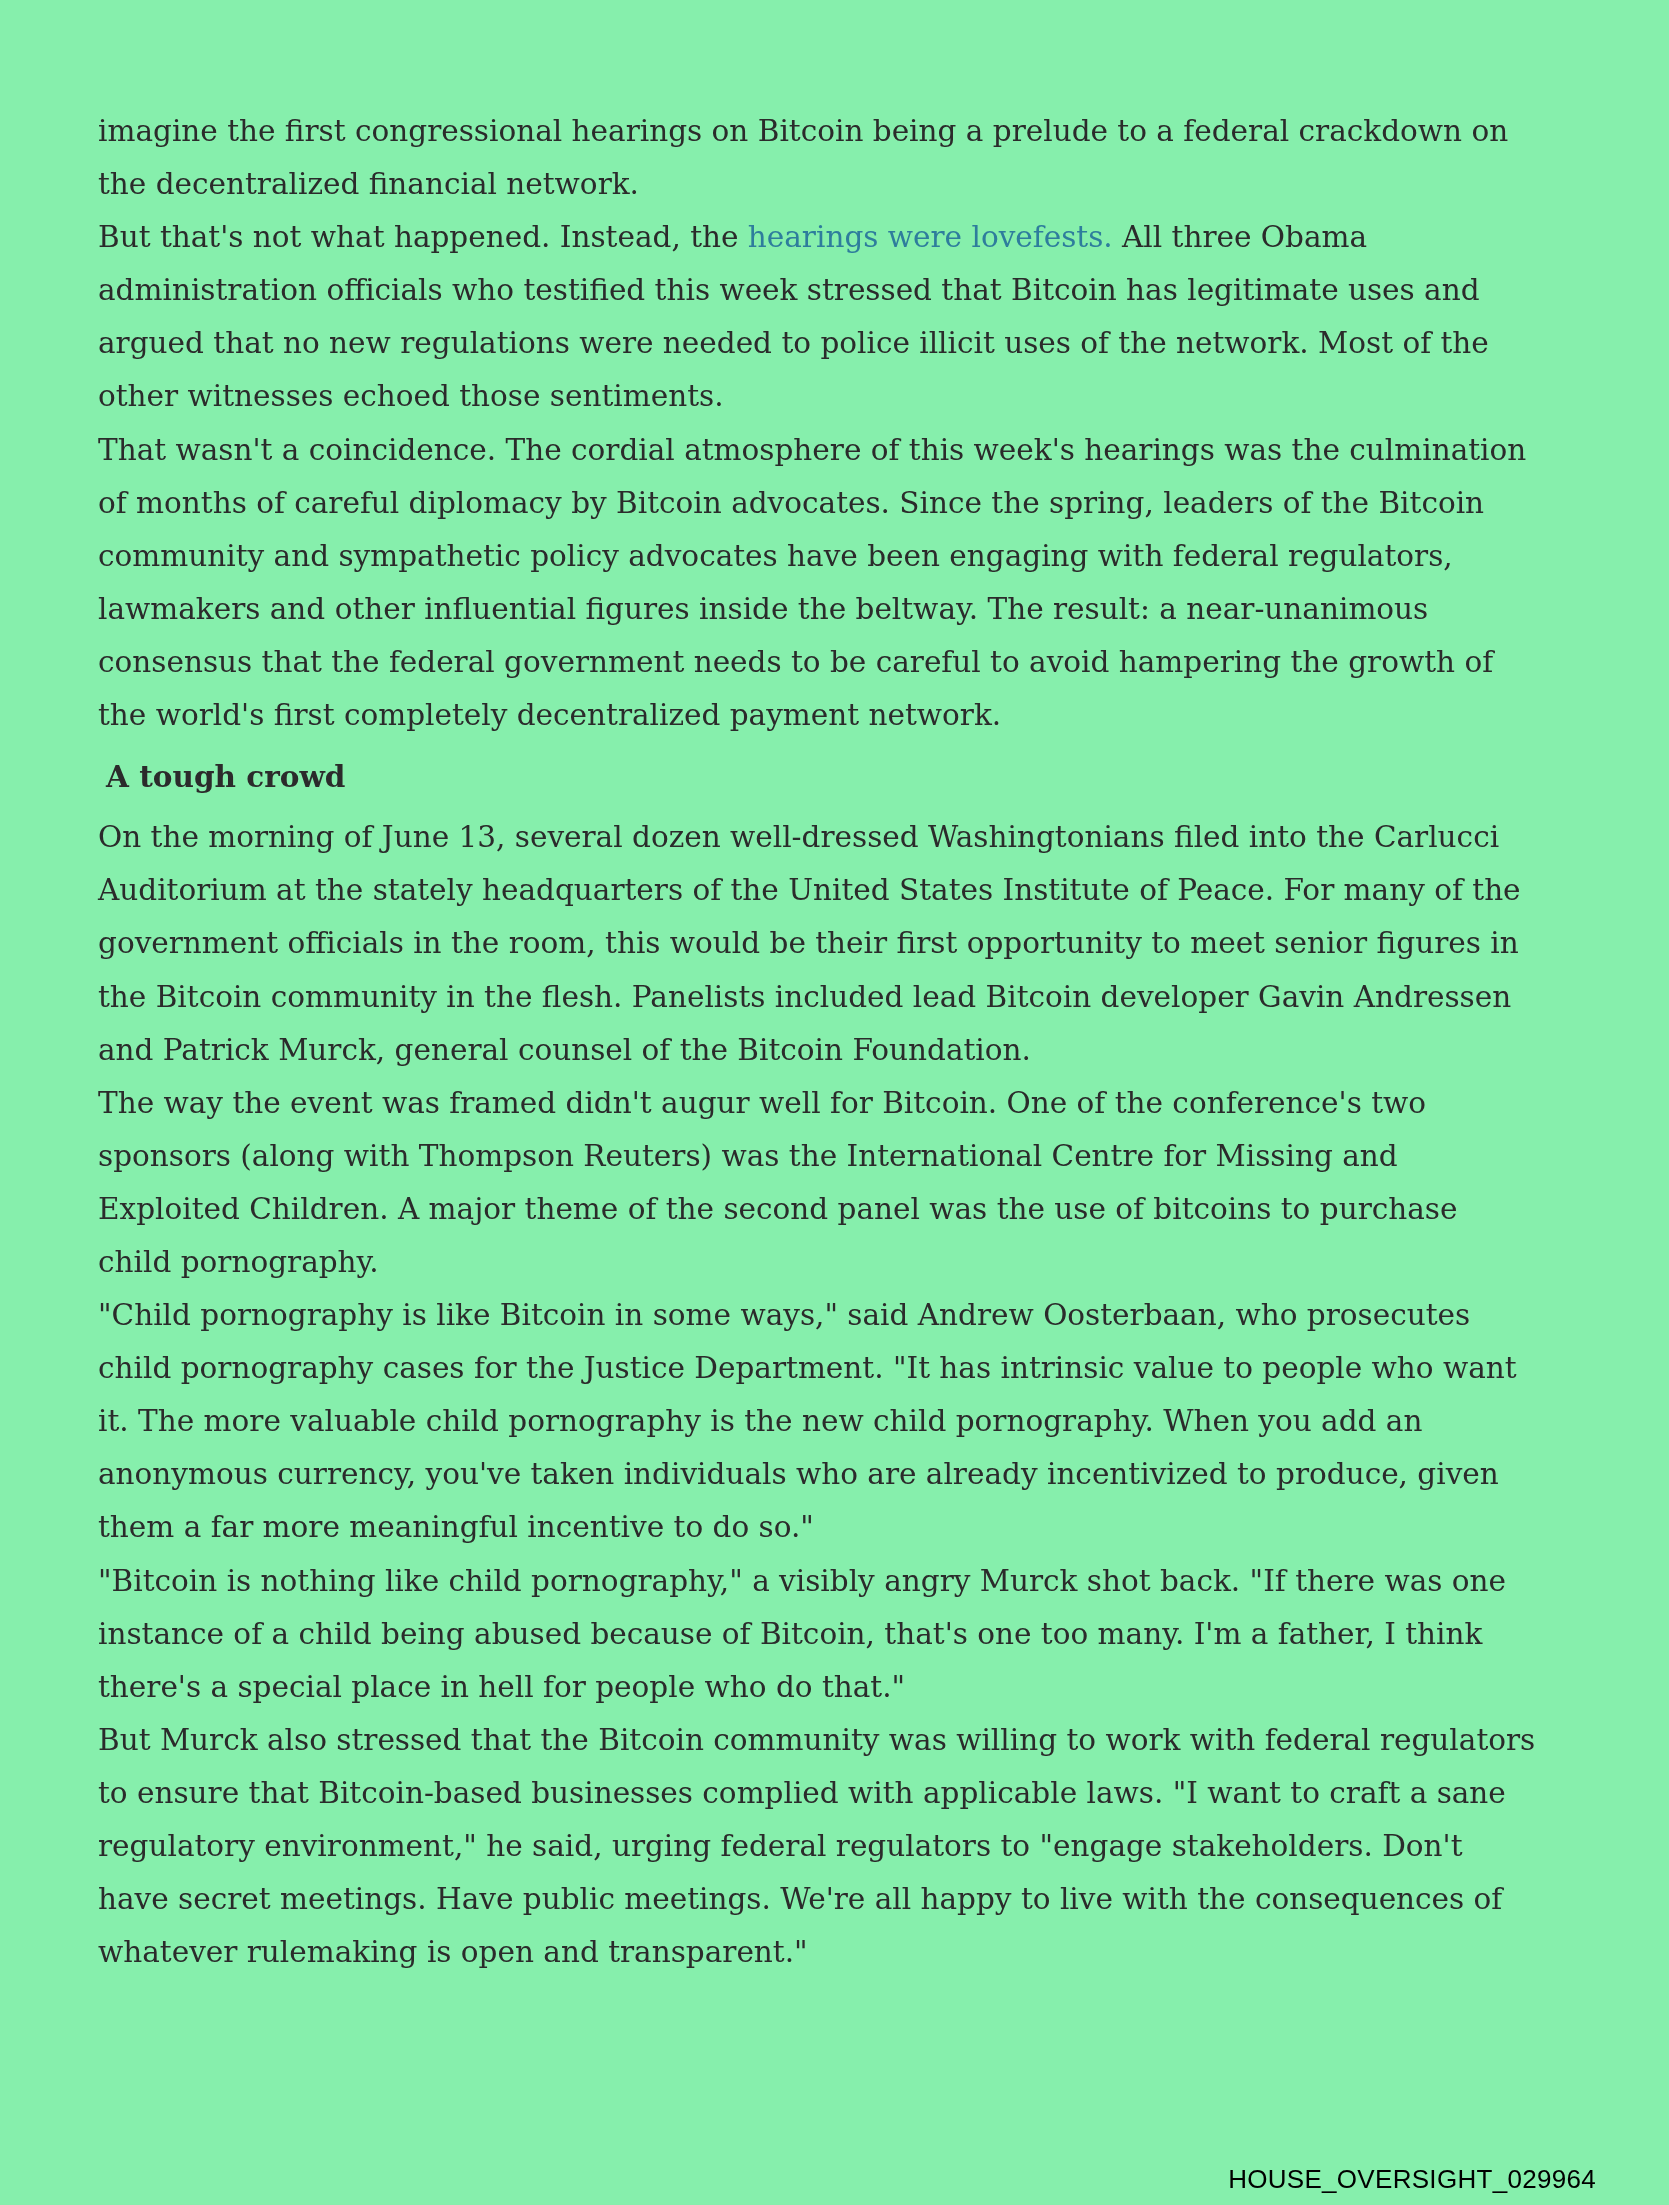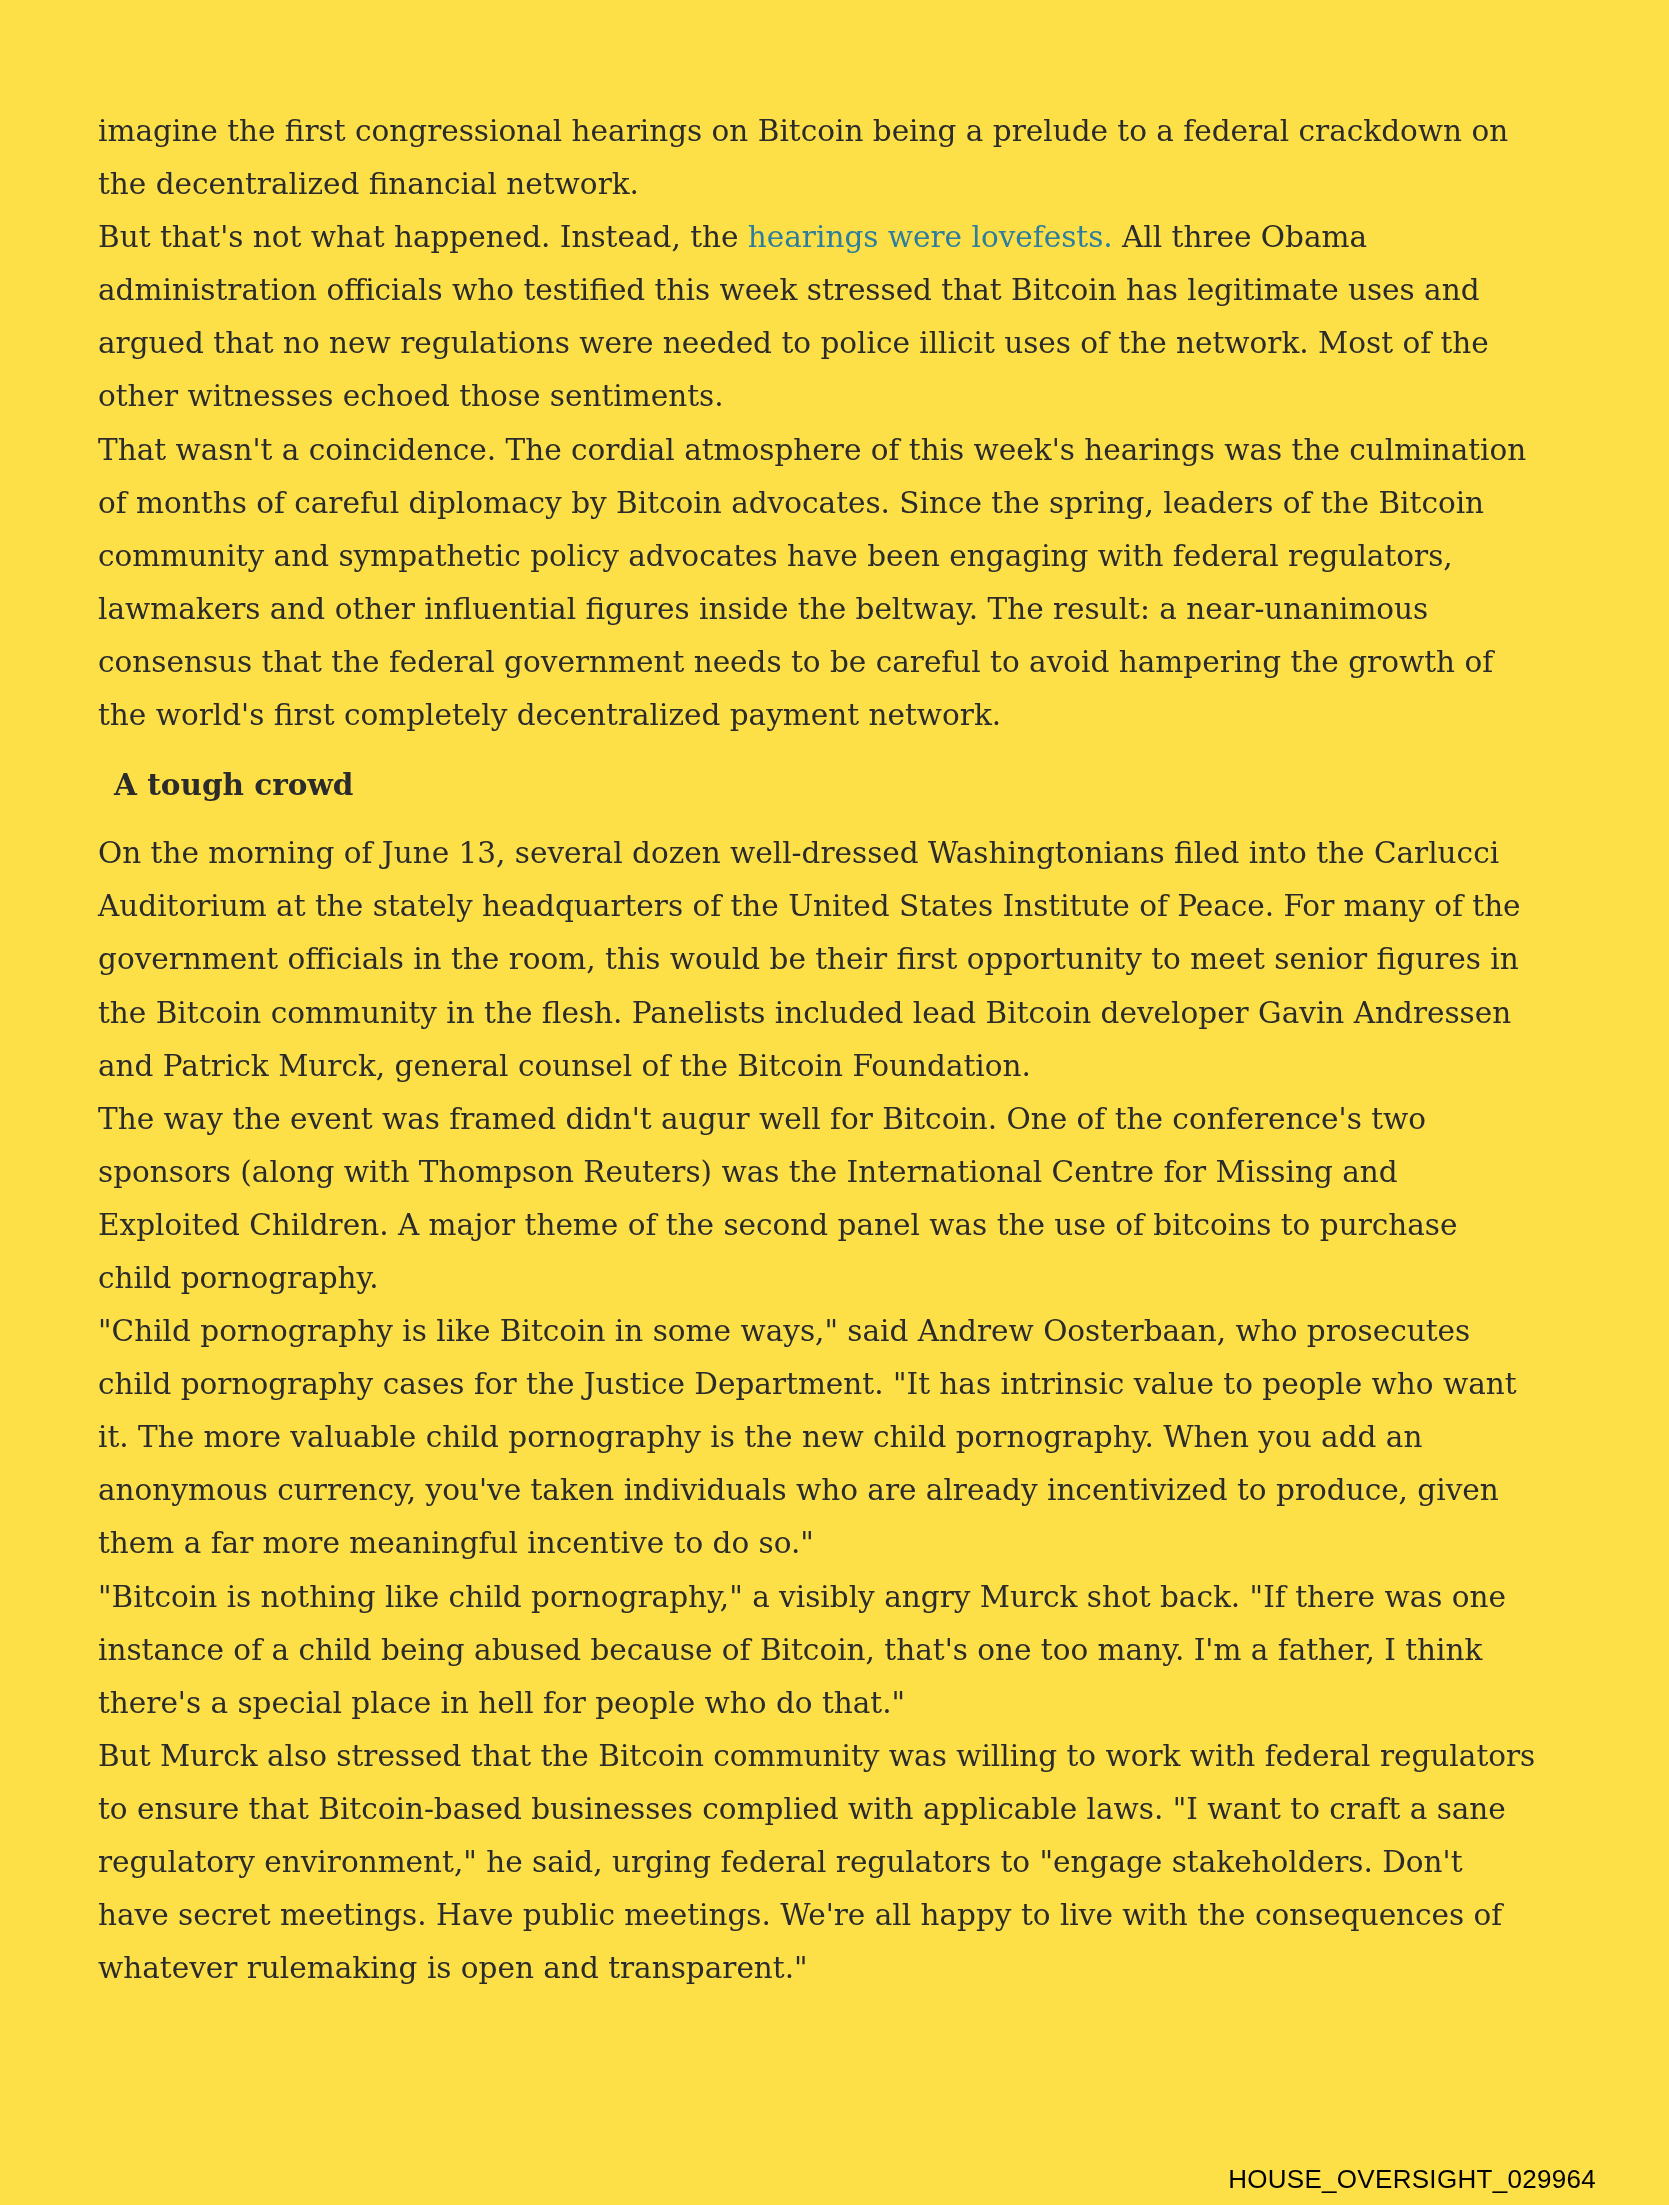--- a/index.html
+++ b/index.html
@@ -4,40 +4,40 @@
 <style>
   html, body {
     margin: 0;
     padding: 0;
     background: #ffffff;
   }
   .page {
     position: relative;
     width: 1669px;
     height: 2205px;
-    background: #fde047;
+    background: #86efac;
     overflow: hidden;
   }
   .article-body {
     position: absolute;
     top: 105px;
     left: 98px;
     width: 1440px;
     font-family: "DejaVu Serif", "Liberation Serif", serif;
     font-size: 29.5px;
     line-height: 1.8;
     color: var(--text-color, #2b2b2b);
     text-align: left;
   }
   .article-paragraph {
     margin: 0;
     padding: 0;
   }
   .article-heading {
-    margin: 16px;
+    margin: 8px;
     padding: 0;
     font-size: 29.5px;
     font-weight: bold;
     line-height: 1.8;
     color: var(--text-color, #2b2b2b);
   }
   .article-link {
     color: var(--link-color, #2e7d9c);
     text-decoration: none;
     cursor: pointer;

